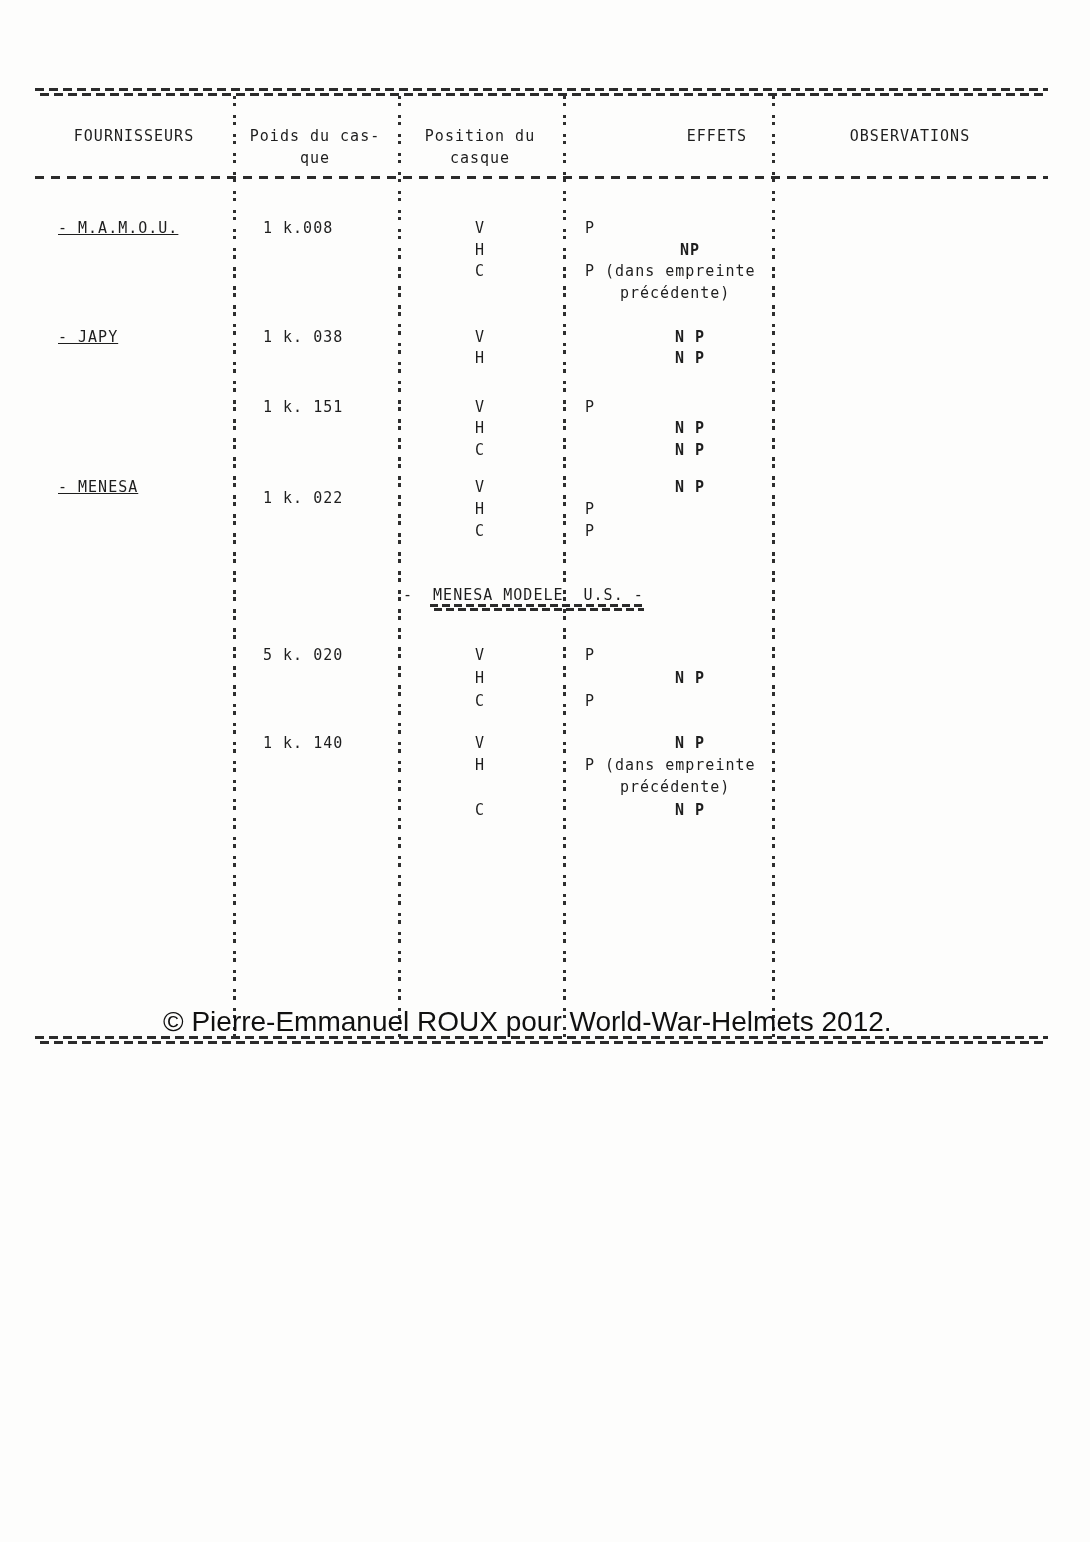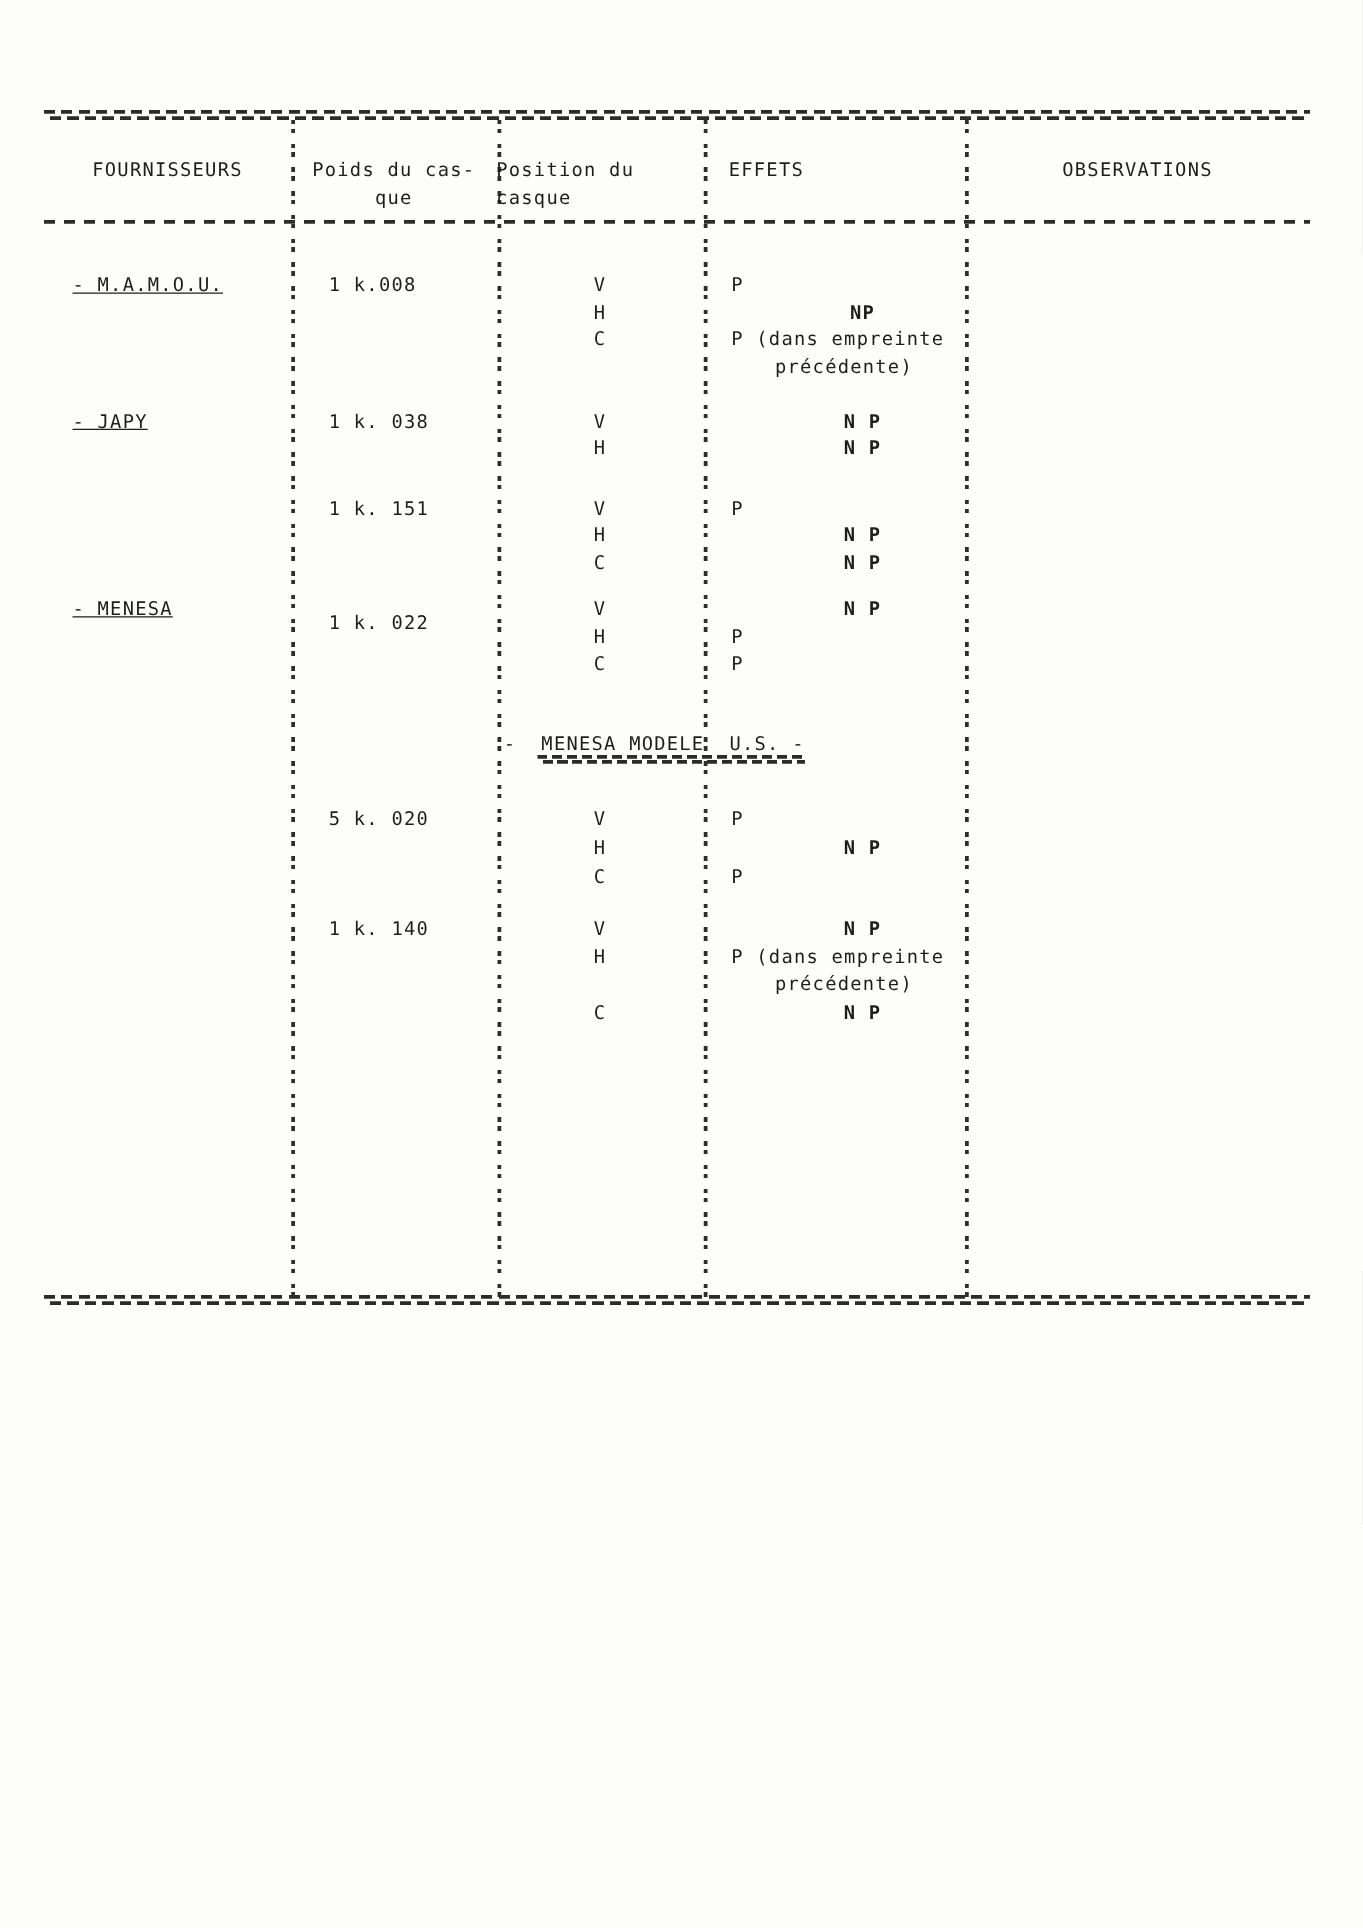--- a/index.html
+++ b/index.html
@@ -15,22 +15,22 @@
   .t{
     position:absolute;
     font-size:15px;
     line-height:21px;
     letter-spacing:1px;
     white-space:pre;
   }
   
   .c1{left:35px;width:198px;text-align:center;}
   .c2{left:233px;width:164px;text-align:center;}
-  .c3{left:397px;width:166px;}
-  .c4{left:583px;width:184px;text-align:left;}
+  .c3{left:397px;width:166px;text-align:center;}
+  .c4{left:563px;width:184px;text-align:right;}
   .c5{left:772px;width:276px;text-align:center;}
   .sup{left:58px;text-decoration:underline;}
   .wt{left:263px;}
   .pos{left:397px;width:166px;text-align:center;}
   .effL{left:585px;}
   .effC{left:563px;width:254px;text-align:center;font-weight:bold;}
   .cont{left:620px;}
   
   .hborder{
     position:absolute;left:35px;width:1013px;height:8px;
@@ -138,14 +138,15 @@
 
   <div class="t wt" style="top:733px">1 k. 140</div>
   <div class="t pos" style="top:733px">V</div>
   <div class="t effC" style="top:733px">N P</div>
   <div class="t pos" style="top:755px">H</div>
   <div class="t effL" style="top:755px">P (dans empreinte</div>
   <div class="t cont" style="top:777px">précédente)</div>
   <div class="t pos" style="top:800px">C</div>
   <div class="t effC" style="top:800px">N P</div>
 
+  <div class="watermark">© Pierre-Emmanuel ROUX pour World-War-Helmets 2012.</div>
 
 </div>
 
 </body></html>

